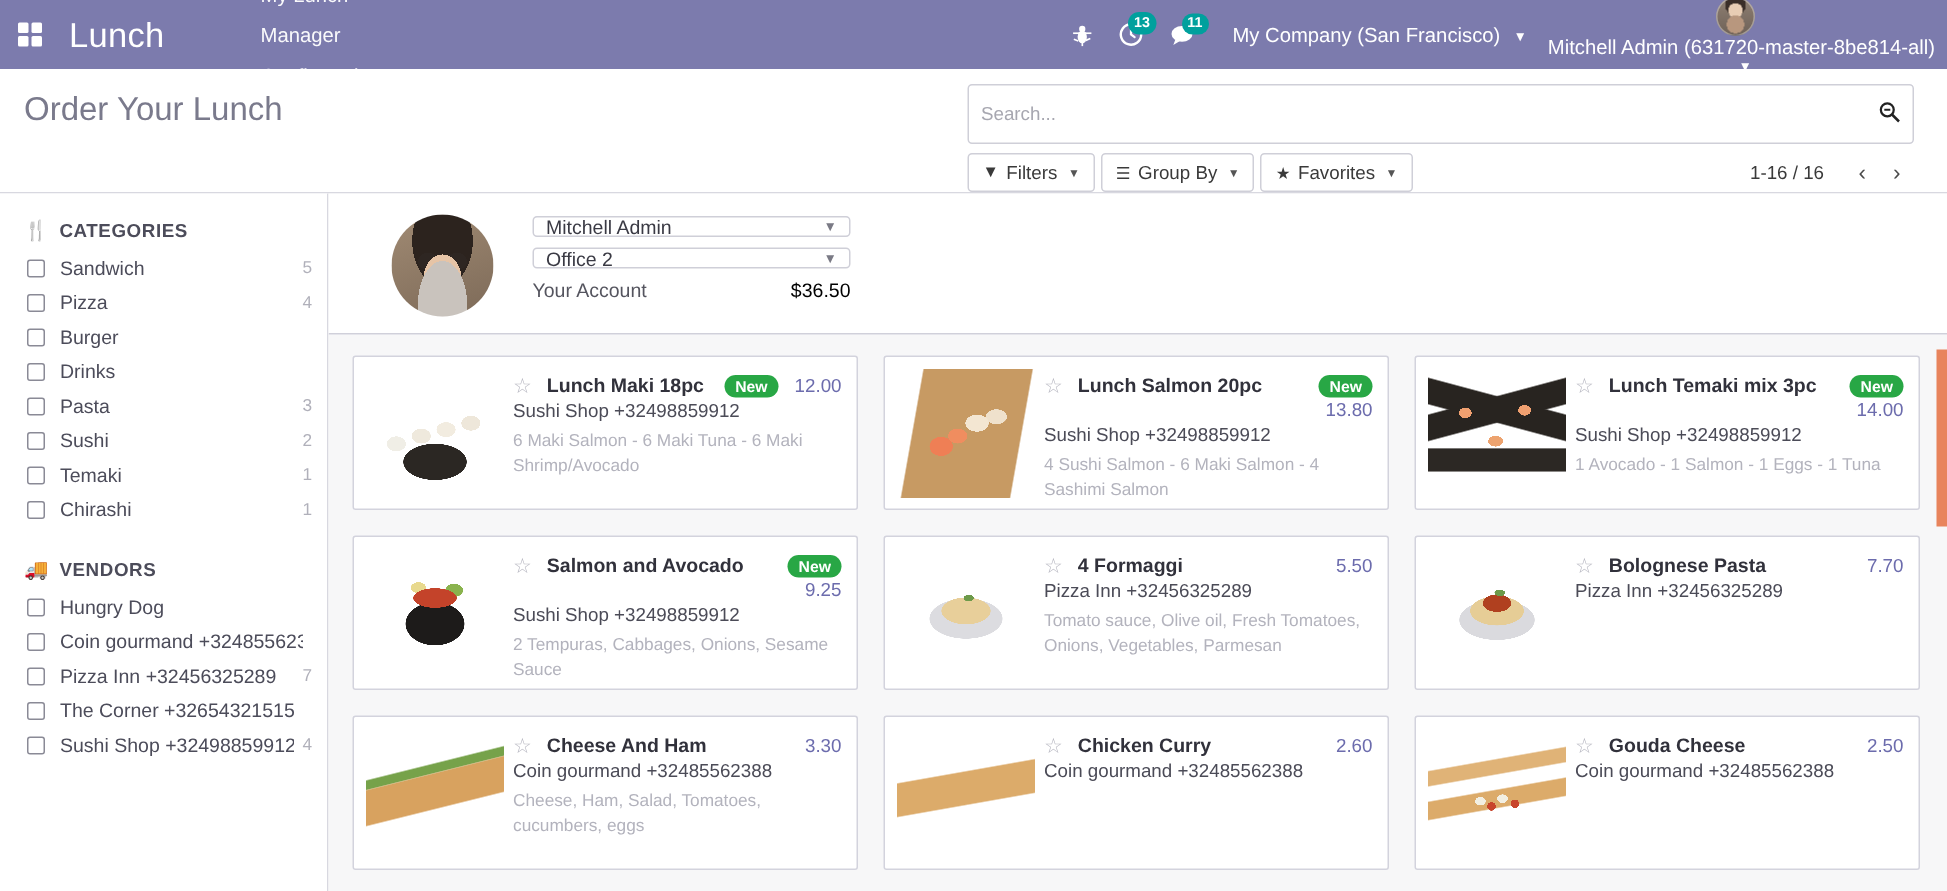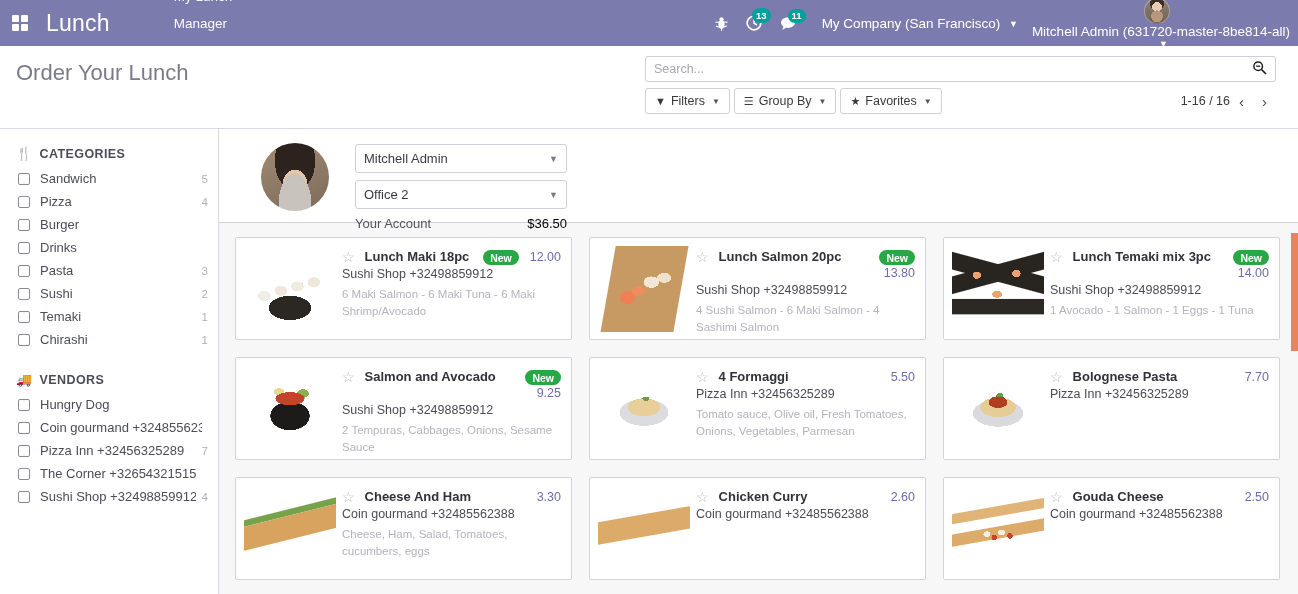--- a/index.html
+++ b/index.html
@@ -115,21 +115,21 @@
   .cp-left { flex: 0 0 645px; padding: 14px 0 0 16px; }
   .page-title {
     font-size: 22px;
     color: #7a7a8c;
     font-weight: 400;
   }
   .cp-right { flex: 1; padding-top: 10px; padding-right: 22px; }
   .searchbar {
     border: 1px solid #cfcfd8;
     border-radius: 3px;
-    height: 26px;
+    height: 40px;
     display: flex;
     align-items: center;
     padding: 0 8px;
     background: #fff;
   }
   .searchbar input {
     border: none; outline: none;
     flex: 1;
     font-size: 12.5px;
     font-family: "Liberation Sans", sans-serif;
@@ -158,21 +158,21 @@
   }
   .cp-btn .gly { font-size: 11px; }
   .cp-btn .caret-dn { font-size: 8px; margin-left: 2px; color: #555; }
   .pager {
     margin-left: auto;
     display: flex;
     align-items: center;
     font-size: 12.5px;
     color: #3a3a3a;
   }
-  .pager-label { }
+  .pager-label { margin-right: 14px; }
   .pager-btn {
     cursor: pointer;
     font-size: 15px;
     color: #4a4a4a;
     padding: 0 9px;
   }
 
   
   .workspace { display: flex; height: calc(594px - 46px - 83px); position: relative; }
 
@@ -242,21 +242,21 @@
       radial-gradient(ellipse at 50% 62%, #e6c4a6 0 26%, transparent 26%),
       radial-gradient(ellipse at 36% 46%, #2e2622 0 11%, transparent 11%),
       radial-gradient(ellipse at 64% 46%, #2e2622 0 11%, transparent 11%),
       radial-gradient(ellipse at 50% 26%, #2c231e 0 42%, transparent 42%),
       linear-gradient(160deg, #a08a73, #7d6a58);
   }
   .acct-fields { margin-left: 26px; width: 212px; padding-top: 3px; }
   .select-box {
     border: 1px solid #cfcfd8;
     border-radius: 3px;
-    height: 29px;
+    height: 14px;
     display: flex; align-items: center;
     padding: 0 8px;
     font-size: 13px;
     color: #3a3a44;
     background: #fff;
     margin-bottom: 7px;
     cursor: pointer;
   }
   .select-box .sel-caret { margin-left: auto; font-size: 9px; color: #7a7a85; }
   .acct-line {

